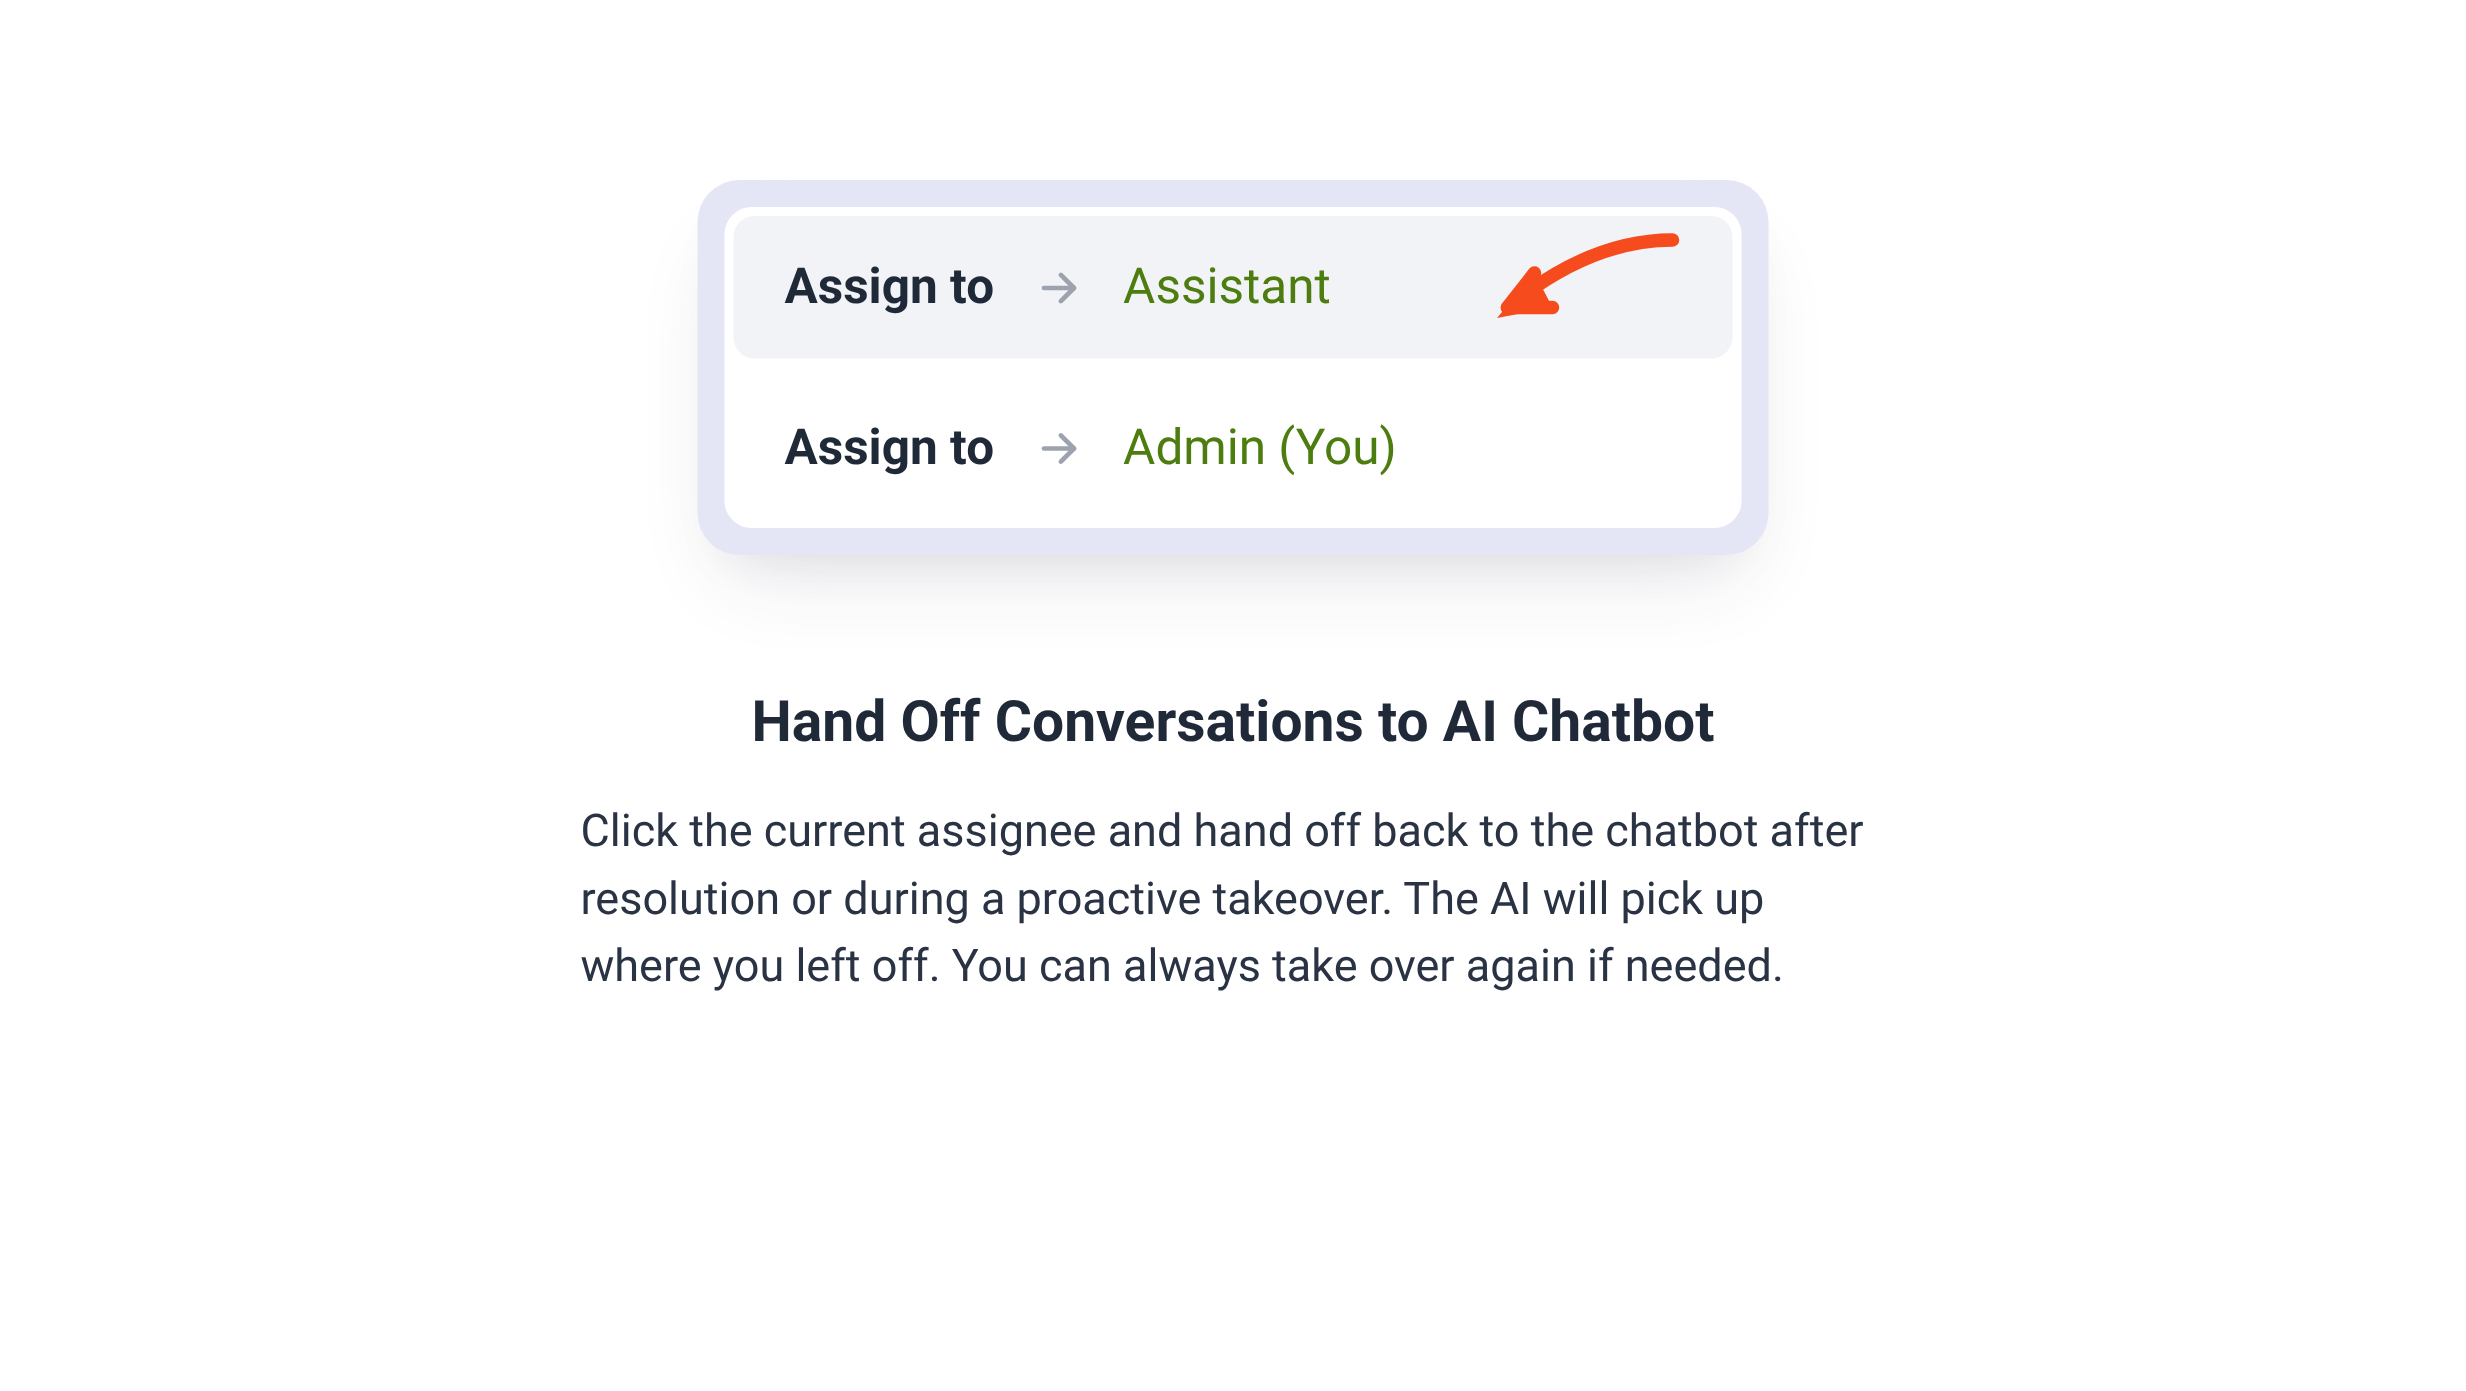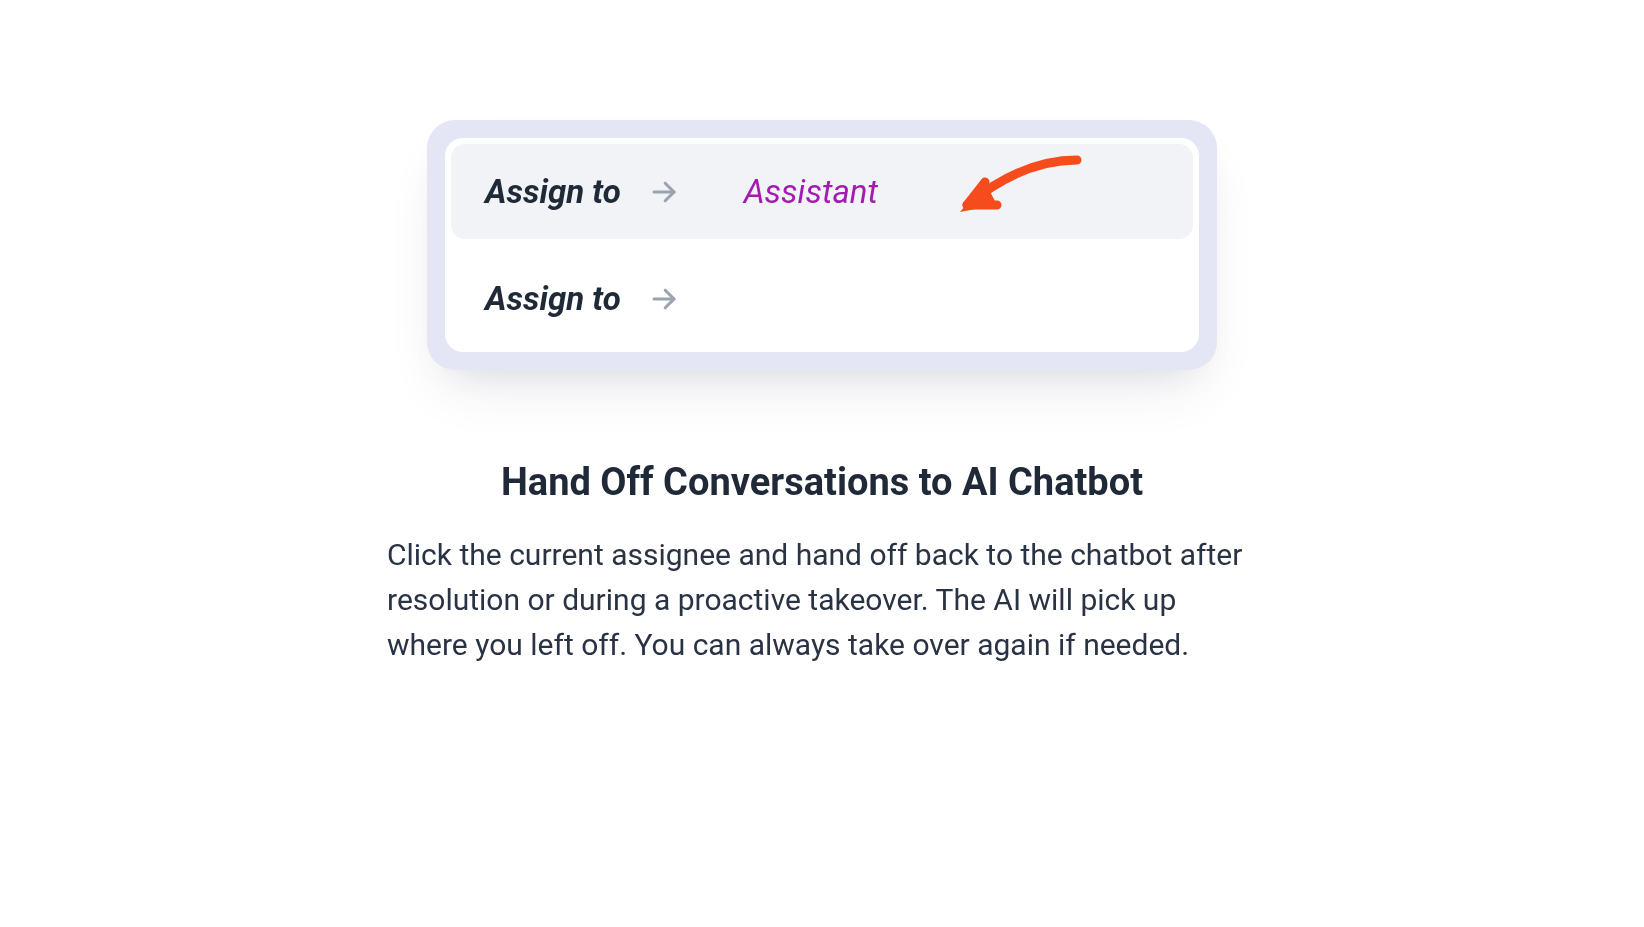--- a/index.html
+++ b/index.html
@@ -11,27 +11,26 @@
       width: 1644px;
       height: 927px;
       background: #ffffff;
       font-family: -apple-system, BlinkMacSystemFont, 'Segoe UI', Roboto, Helvetica, Arial, sans-serif;
       display: flex;
       flex-direction: column;
       align-items: center;
       padding-top: 120px;
     }
     .card-outer {
-      width: 790px;
+      width: 714px;
       background: #e5e6f5;
       border-radius: 28px;
       padding: 18px;
       box-shadow: 0 30px 60px -20px rgba(50, 50, 93, 0.12), 0 18px 36px -18px rgba(0, 0, 0, 0.08);
       position: relative;
-      font-style: italic;
     }
     .card-inner {
       background: #ffffff;
       border-radius: 18px;
       overflow: hidden;
     }
     .option {
       padding: 34px 40px;
       display: flex;
       align-items: center;
@@ -50,22 +49,21 @@
       color: #1f2937;
     }
     .option .arrow {
       display: inline-flex;
       align-items: center;
       justify-content: center;
       color: #9ca3af;
     }
     .option .value {
       font-weight: 400;
-      color: #a21caf;
-      margin-left: 37px;
+      color: #4d7c0f;
     }
     .annotation-arrow {
       position: absolute;
       top: 30px;
       left: 500px;
       pointer-events: none;
     }
     .heading {
       margin-top: 90px;
       font-size: 38px;
@@ -99,20 +97,21 @@
       <span class="value">Assistant</span>
     </div>
     <div class="option">
       <span class="label">Assign to</span>
       <span class="arrow">
         <svg width="30" height="30" viewBox="0 0 24 24" fill="none" stroke="#9ca3af" stroke-width="2.5" stroke-linecap="round" stroke-linejoin="round">
           <line x1="4" y1="12" x2="20" y2="12"></line>
           <polyline points="13 5 20 12 13 19"></polyline>
         </svg>
       </span>
+      <span class="value">Admin (You)</span>
     </div>
   </div>
   <div class="annotation-arrow">
     <svg width="160" height="90" viewBox="0 0 160 90">
       <path d="M 150 10 Q 95 10, 40 55" stroke="#f64b1c" stroke-width="9" fill="none" stroke-linecap="round"></path>
       <path d="M 40 55 L 58 32 M 40 55 L 70 55" stroke="#f64b1c" stroke-width="9" fill="none" stroke-linecap="round" stroke-linejoin="round"></path>
       <path d="M 33 62 L 58 32 L 70 55 Z" fill="#f64b1c"></path>
     </svg>
   </div>
 </div>

